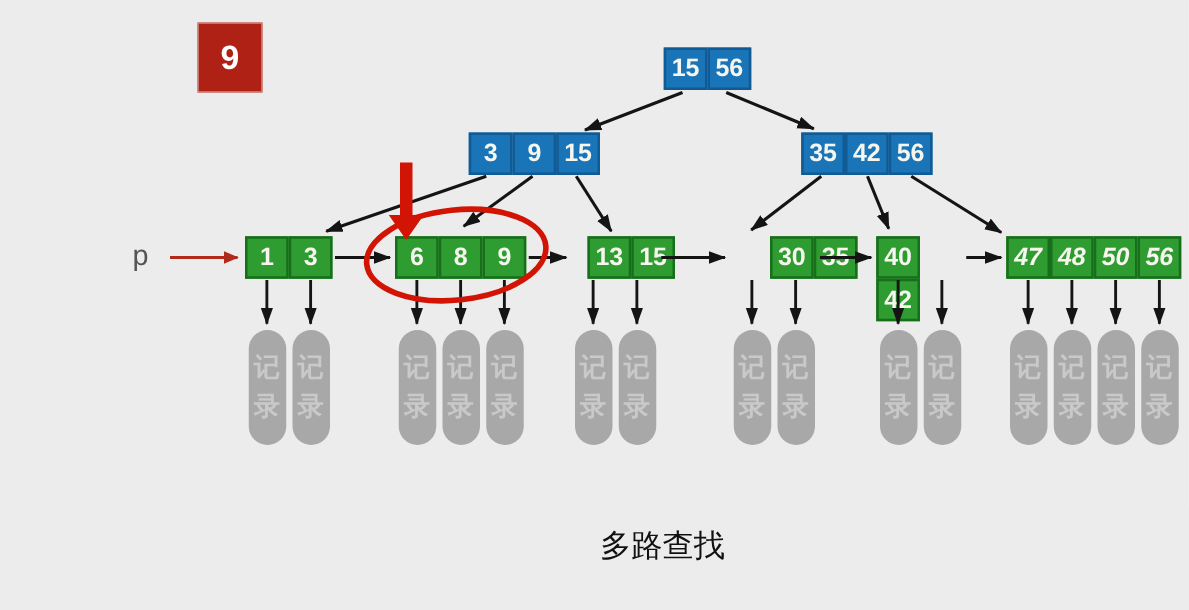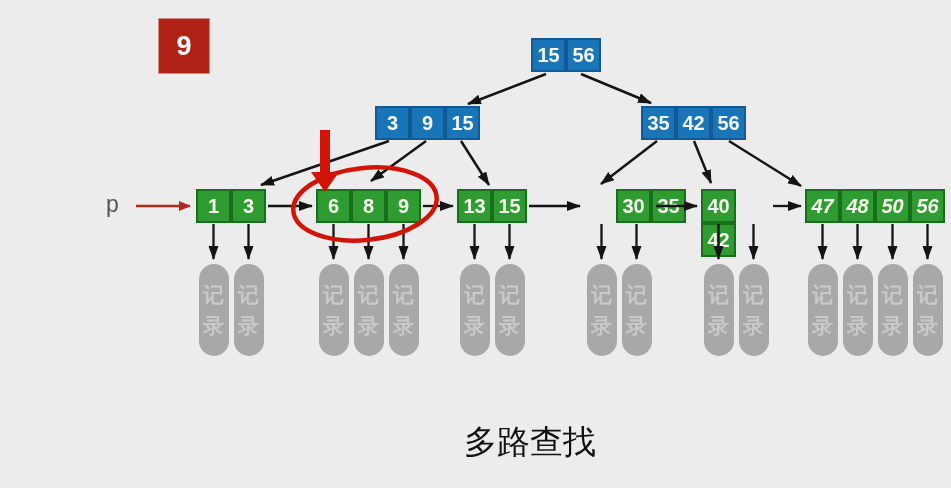--- a/index.html
+++ b/index.html
@@ -19,21 +19,21 @@
   .internal .cell{background:var(--internal_fill);border:2px solid var(--internal_border);}
   .leaf .cell{background:var(--leaf_fill);border:2px solid var(--leaf_border);}
 
   
   .record{position:absolute;width:30px;height:92px;background:var(--record_fill);border-radius:15px;
     display:flex;flex-direction:column;align-items:center;justify-content:center;gap:10px;}
   .record span{color:var(--record_text);font-size:21px;font-weight:bold;line-height:1;}
 
   .p-label{position:absolute;left:106px;top:191px;font-size:23px;color:#555;}
   .caption{position:absolute;left:380px;top:420px;width:300px;text-align:center;
-    font-size:33px;color:var(--caption_text);}
+    font-size:25px;color:var(--caption_text);}
 
   svg.overlay{position:absolute;left:0;top:0;pointer-events:none;}
 </style>
 </head>
 <body>
 
 <div class="stage" id="stage">
 
   <div class="target-box">9</div>
 
@@ -54,21 +54,21 @@
       </div>
       <div class="node leaf" style="left: 196px; top: 189px;">
         <div class="cell">1</div>
         <div class="cell">3</div>
       </div>
       <div class="node leaf" style="left: 316px; top: 189px;">
         <div class="cell">6</div>
         <div class="cell">8</div>
         <div class="cell">9</div>
       </div>
-      <div class="node leaf" style="left: 457px; top: 189px;">
+      <div class="node leaf" style="left: 470px; top: 189px;">
         <div class="cell">13</div>
         <div class="cell">15</div>
       </div>
       <div class="node leaf" style="left: 616px; top: 189px; align-items: flex-end;">
         <div class="cell">30</div>
         <div class="cell">35</div>
       </div>
       <div class="node leaf" style="left: 701px; top: 189px; flex-direction: column;">
         <div class="cell">40</div>
         <div class="cell">42</div>

